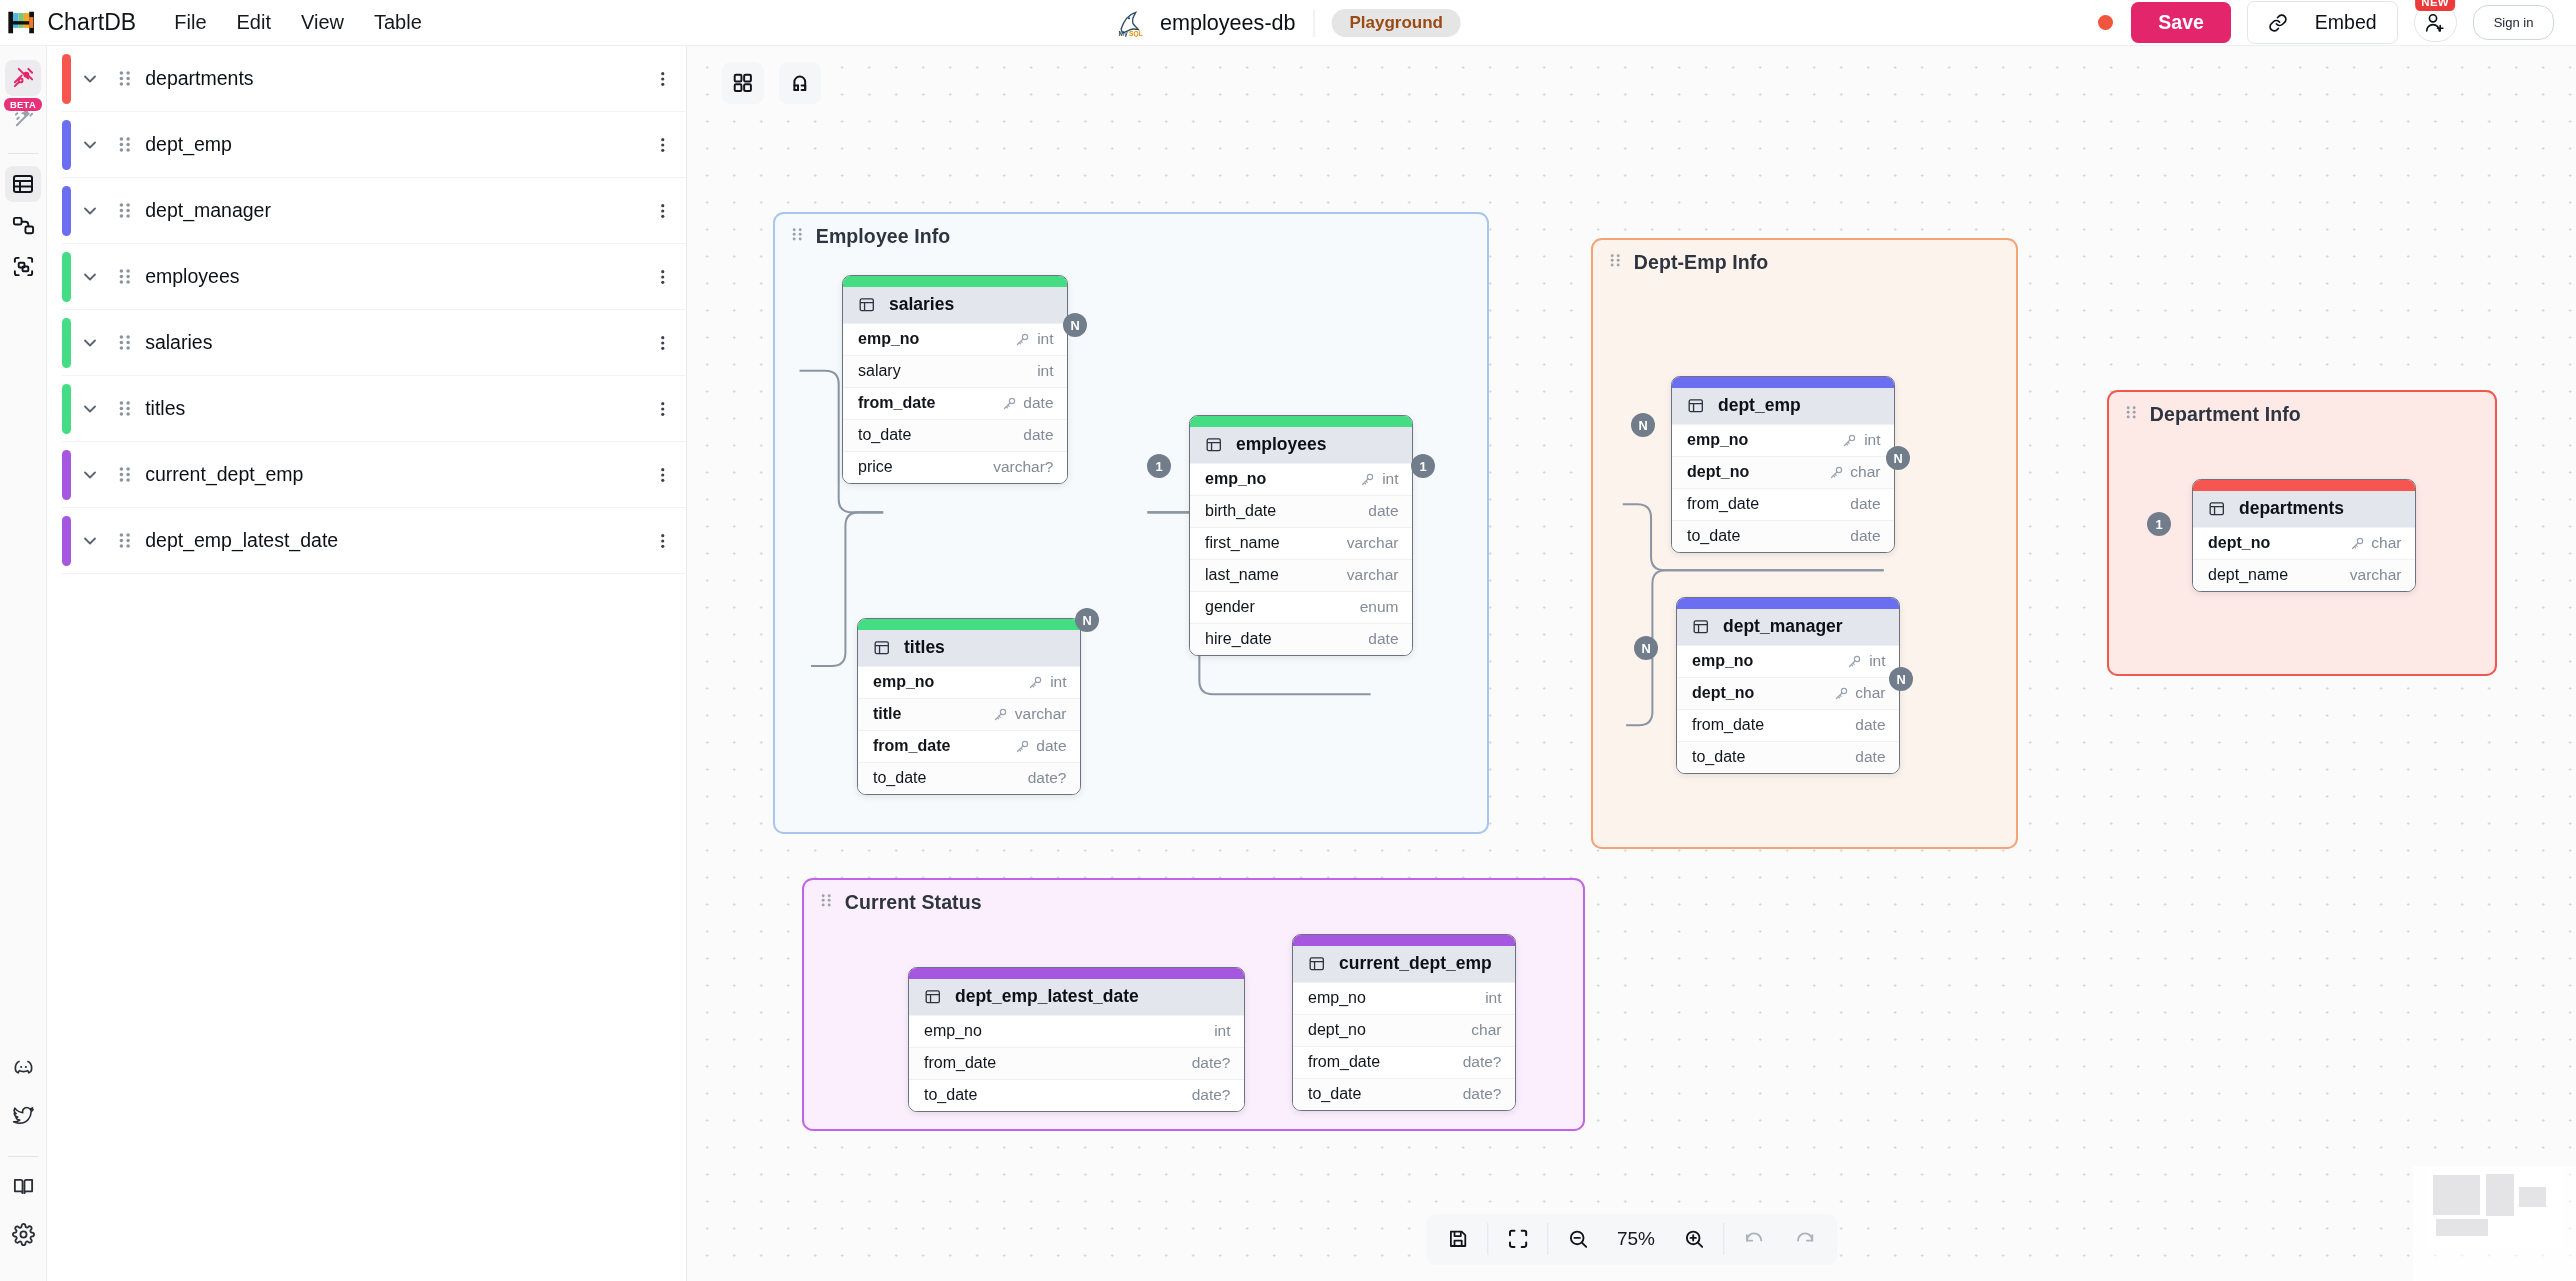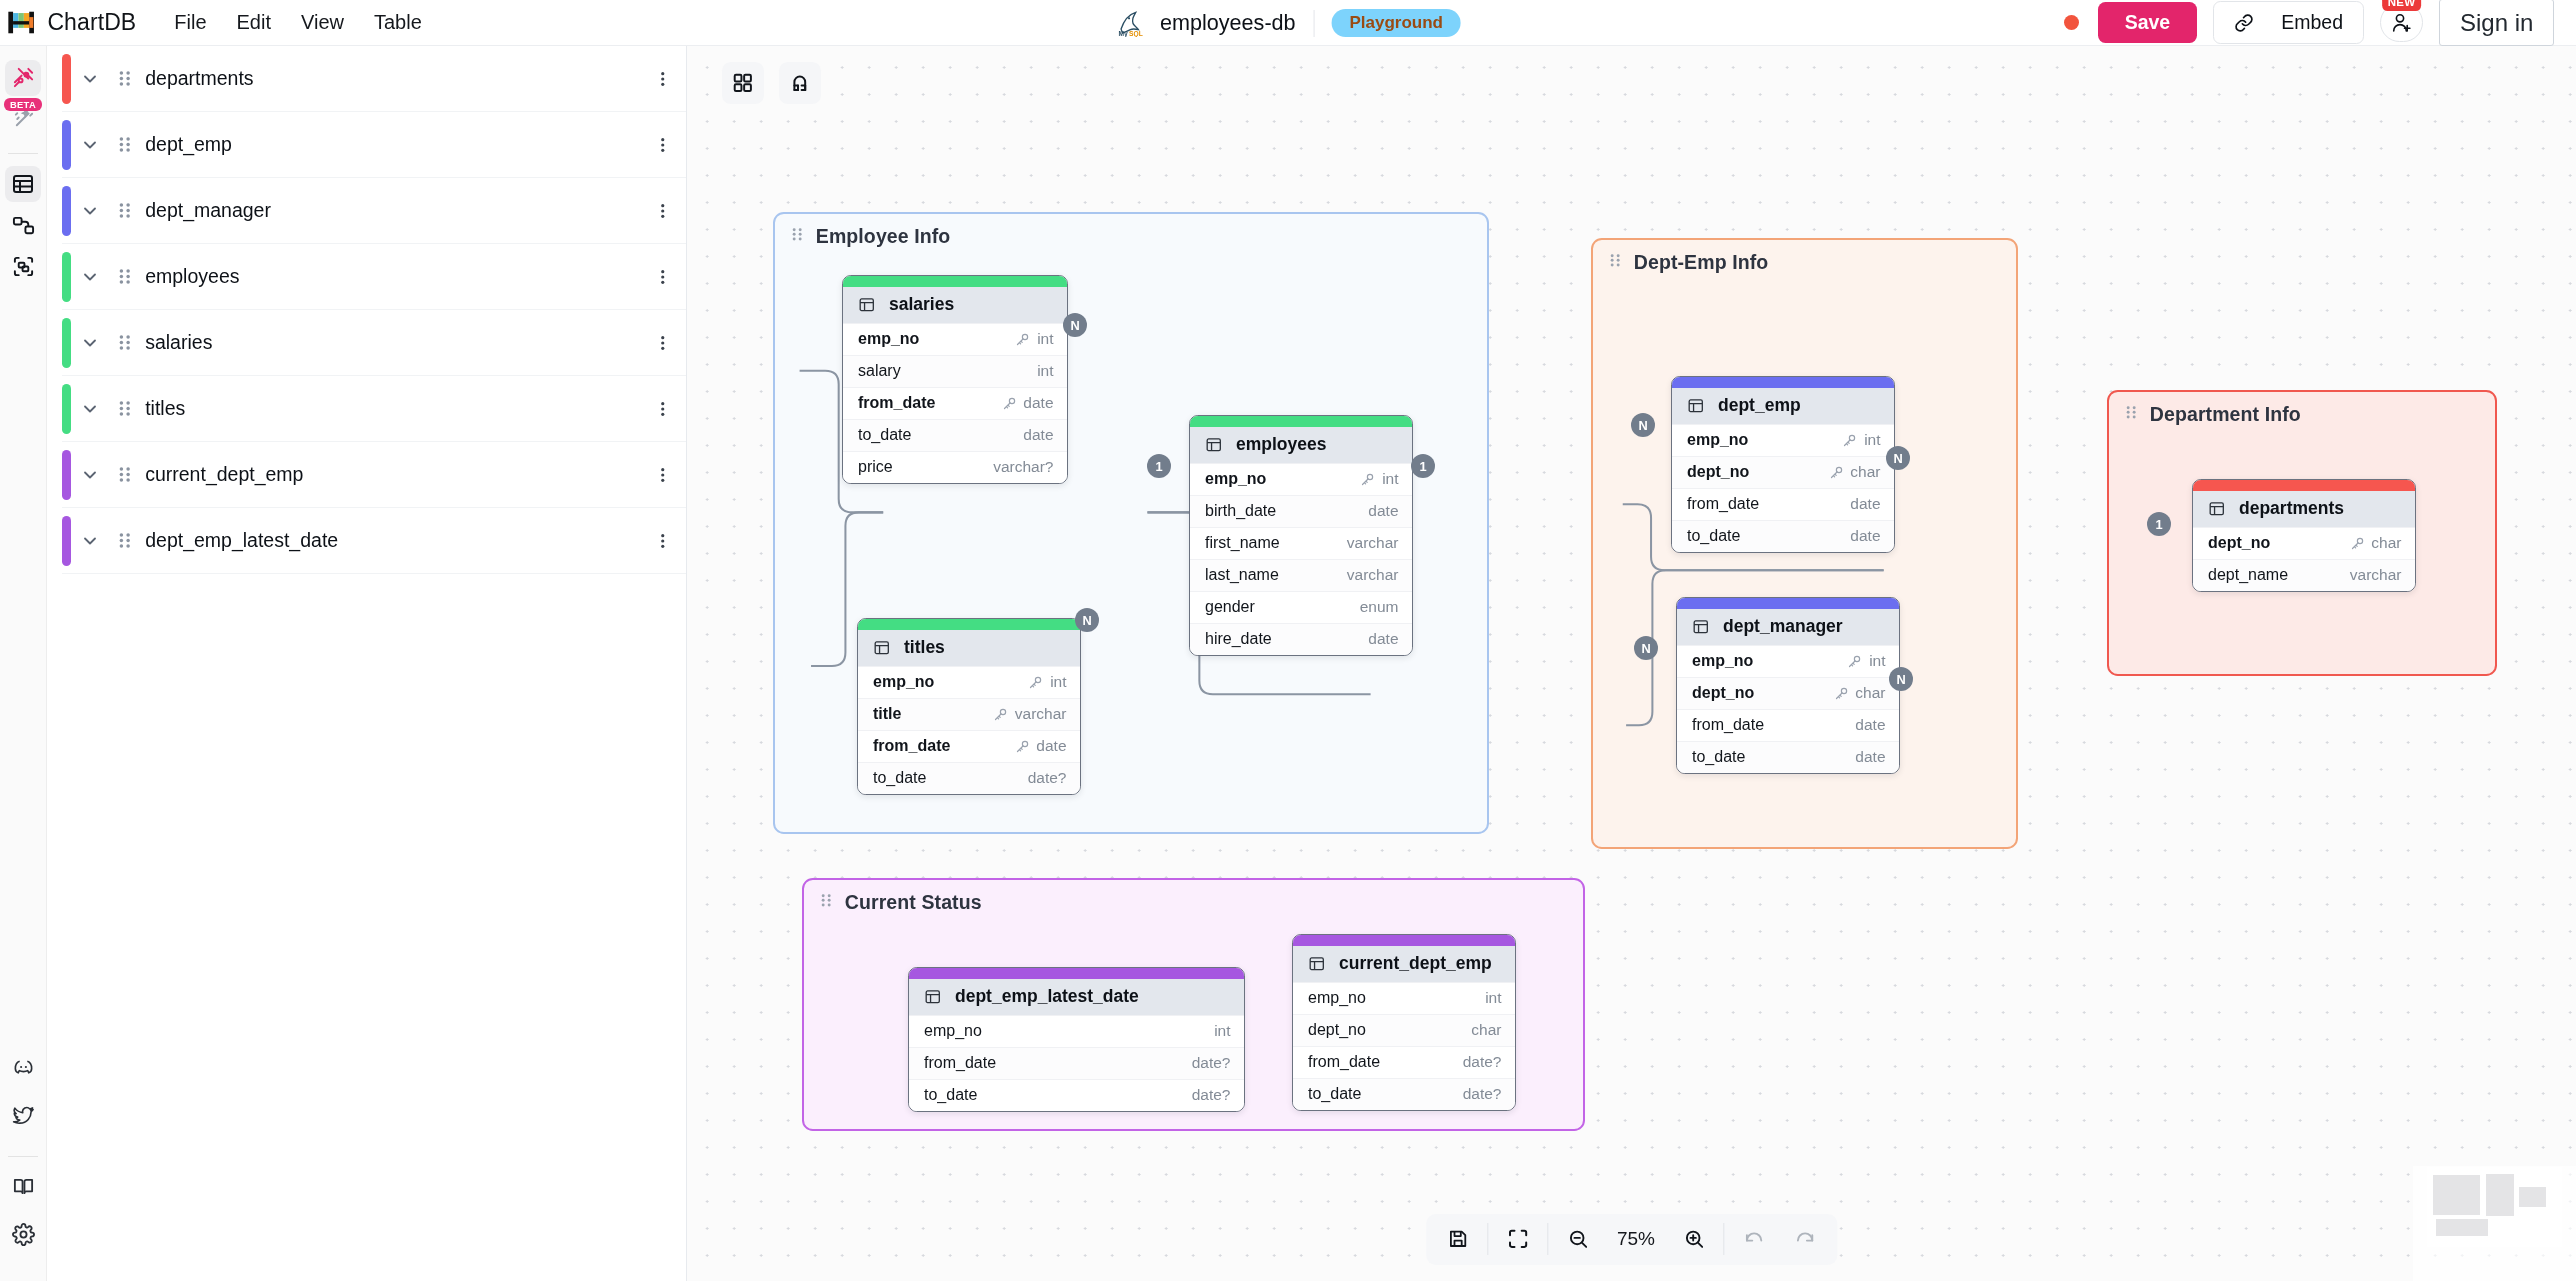--- a/index.html
+++ b/index.html
@@ -23,21 +23,21 @@
     font-size: 20px; color: #15181d; padding: 5.4px 15px; border-radius: 5.4px; cursor: default;
   }
   .tb-center {
     position: absolute; left: 50%; top: 0; height: 46px; transform: translateX(-50%);
     display: flex; align-items: center; gap: 0;
   }
   .mysql-logo { width: 35px; height: 28px; margin-right: 9.4px; }
   .db-title { font-size: 21.6px; color: #0d1117; font-weight: 400; }
   .tb-divider { width: 1.3px; height: 27px; background: #e3e6ea; margin: 0 17.5px; }
   .badge-playground {
-    background: #7dd3fc; color: #9a4b13; font-size: 17px; font-weight: 600;
+    background: #e5e5e5; color: #9a4b13; font-size: 17px; font-weight: 600;
     border-radius: 15px; padding: 5.4px 17.5px 6px 17.5px; line-height: 1;
   }
   .tb-right {
     margin-left: auto; display: flex; align-items: center; gap: 16px; padding-right: 21.6px;
   }
   .rec-dot { width: 15px; height: 15px; border-radius: 50%; background: #f2543d; margin-right: 2.7px; }
   .btn-save {
     background: #e3256b; color: #fff; font-size: 19.5px; font-weight: 600;
     border: none; border-radius: 7.4px; padding: 9.4px 27px; cursor: pointer;
   }
@@ -48,22 +48,22 @@
   .btn-userplus {
     position: relative; width: 43px; height: 39px; border: 1px solid #e2e5e9; border-radius: 21.6px;
     background: #fff; display: flex; align-items: center; justify-content: center; cursor: pointer;
   }
   .badge-new {
     position: absolute; top: -8.8px; left: 50%; transform: translateX(-50%);
     background: #ec3a3a; color: #fff; font-size: 11.5px; font-weight: 700;
     border-radius: 5.4px; padding: 2px 6px 2.7px; line-height: 1; letter-spacing: 0.3px;
   }
   .btn-signin {
-    background: #fff; color: #232930; font-size: 24px; border: 1px solid #cfd5dc;
-    border-radius: 3px; padding: 8.8px 20px; cursor: pointer;
+    background: #fff; color: #232930; font-size: 13px; border: 1px solid #cfd5dc;
+    border-radius: 15px; padding: 8.8px 20px; cursor: pointer;
   }
 
   
   .body { flex: 1; display: flex; min-height: 0; position: relative; }
 
   
   .rail {
     width: 47px; flex: 0 0 47px; background: #fafafa; border-right: 0.7px solid #ededed;
     display: flex; flex-direction: column; align-items: center; padding-top: 13.5px; position: relative;
   }

